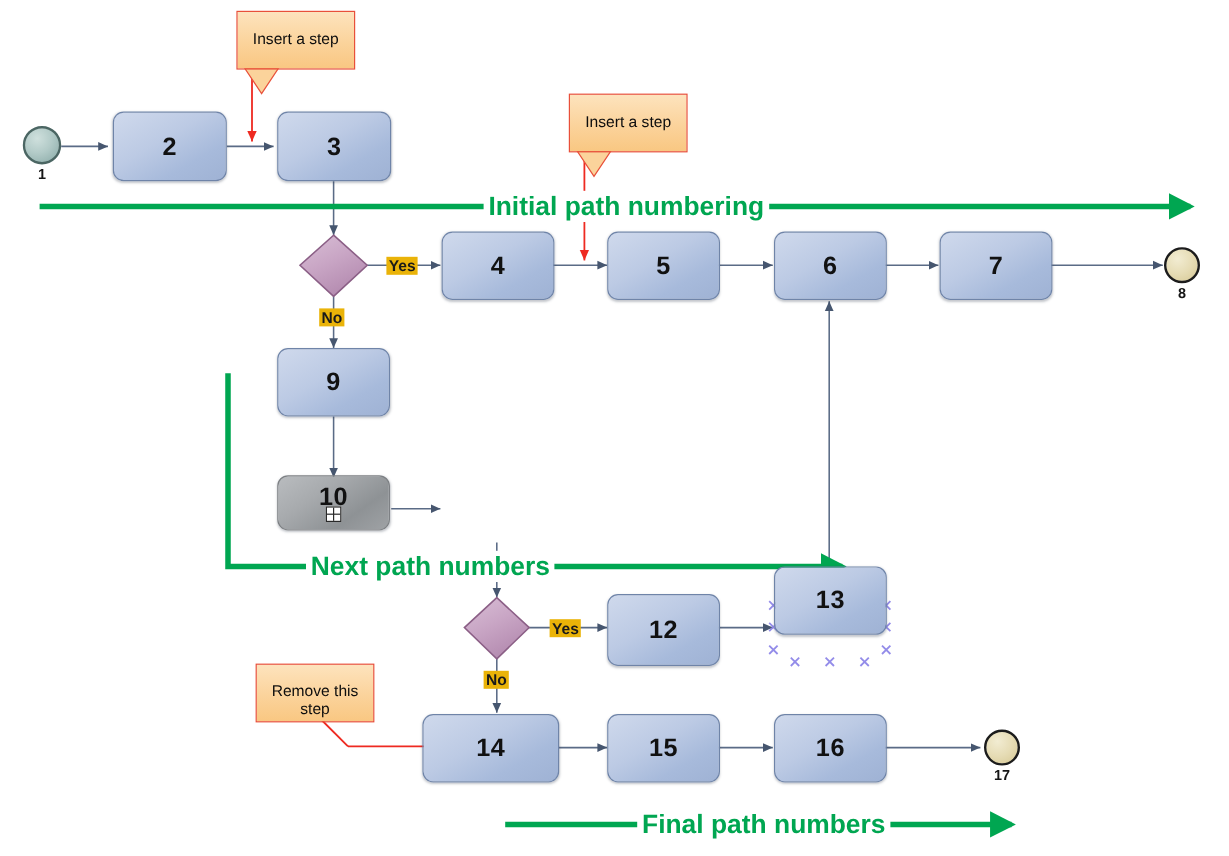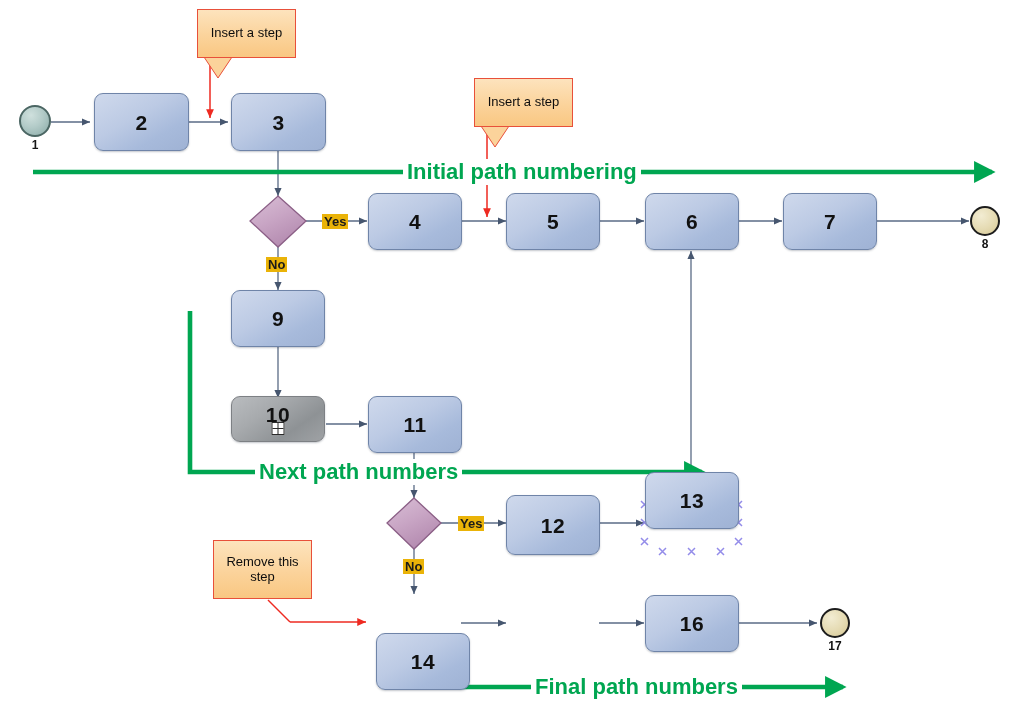--- a/index.html
+++ b/index.html
@@ -278,55 +278,55 @@
 
   <div class="node" style="left:231px; top:290px; width:94px; height:57px;">
     <span class="node-label">9</span>
   </div>
 
   <div class="node selected-gray" style="left:231px; top:396px; width:94px; height:46px;">
     <span class="node-label">10</span>
     <span class="grid-glyph"></span>
   </div>
 
-  <div class="node" style="left:368px; top:396px; width:94px; height:57px;">
-    <span class="node-label">11</span>
-  </div>
 
   <div class="node" style="left:506px; top:495px; width:94px; height:60px;">
     <span class="node-label">12</span>
   </div>
 
   <div class="node" style="left:645px; top:472px; width:94px; height:57px;">
     <span class="node-label">13</span>
   </div>
 
-  <div class="node" style="left:376px; top:595px; width:94px; height:57px;margin-top:38px;">
+  <div class="node" style="left:352px; top:595px; width:114px; height:57px;">
     <span class="node-label">14</span>
   </div>
 
+  <div class="node" style="left:506px; top:595px; width:94px; height:57px;">
+    <span class="node-label">15</span>
+  </div>
 
   <div class="node" style="left:645px; top:595px; width:94px; height:57px;">
     <span class="node-label">16</span>
   </div>
 
   <div class="edge-label" style="left:322px; top:214px;">Yes</div>
   <div class="edge-label" style="left:266px; top:257px;">No</div>
   <div class="edge-label" style="left:458px; top:516px;">Yes</div>
   <div class="edge-label" style="left:403px; top:559px;">No</div>
 
   <div class="callout" style="left:197px; top:9px; width:99px; height:49px;">
     <span>Insert a step</span>
   </div>
 
   <div class="callout" style="left:474px; top:78px; width:99px; height:49px;">
     <span>Insert a step</span>
   </div>
 
-  <div class="callout" style="left:213px; top:540px; width:99px; height:59px;">
+  <div class="callout" style="left:213px; top:553px; width:99px; height:49px;align-items:flex-end;">
     <span>Remove this step</span>
   </div>
 
   <div class="green-text" style="left:403px; top:159px;">Initial path numbering</div>
 
   <div class="green-text" style="left:255px; top:459px;text-align:center;">Next path numbers</div>
 
   <div class="green-text" style="left:531px; top:674px;">Final path numbers</div>
 
 </div>

